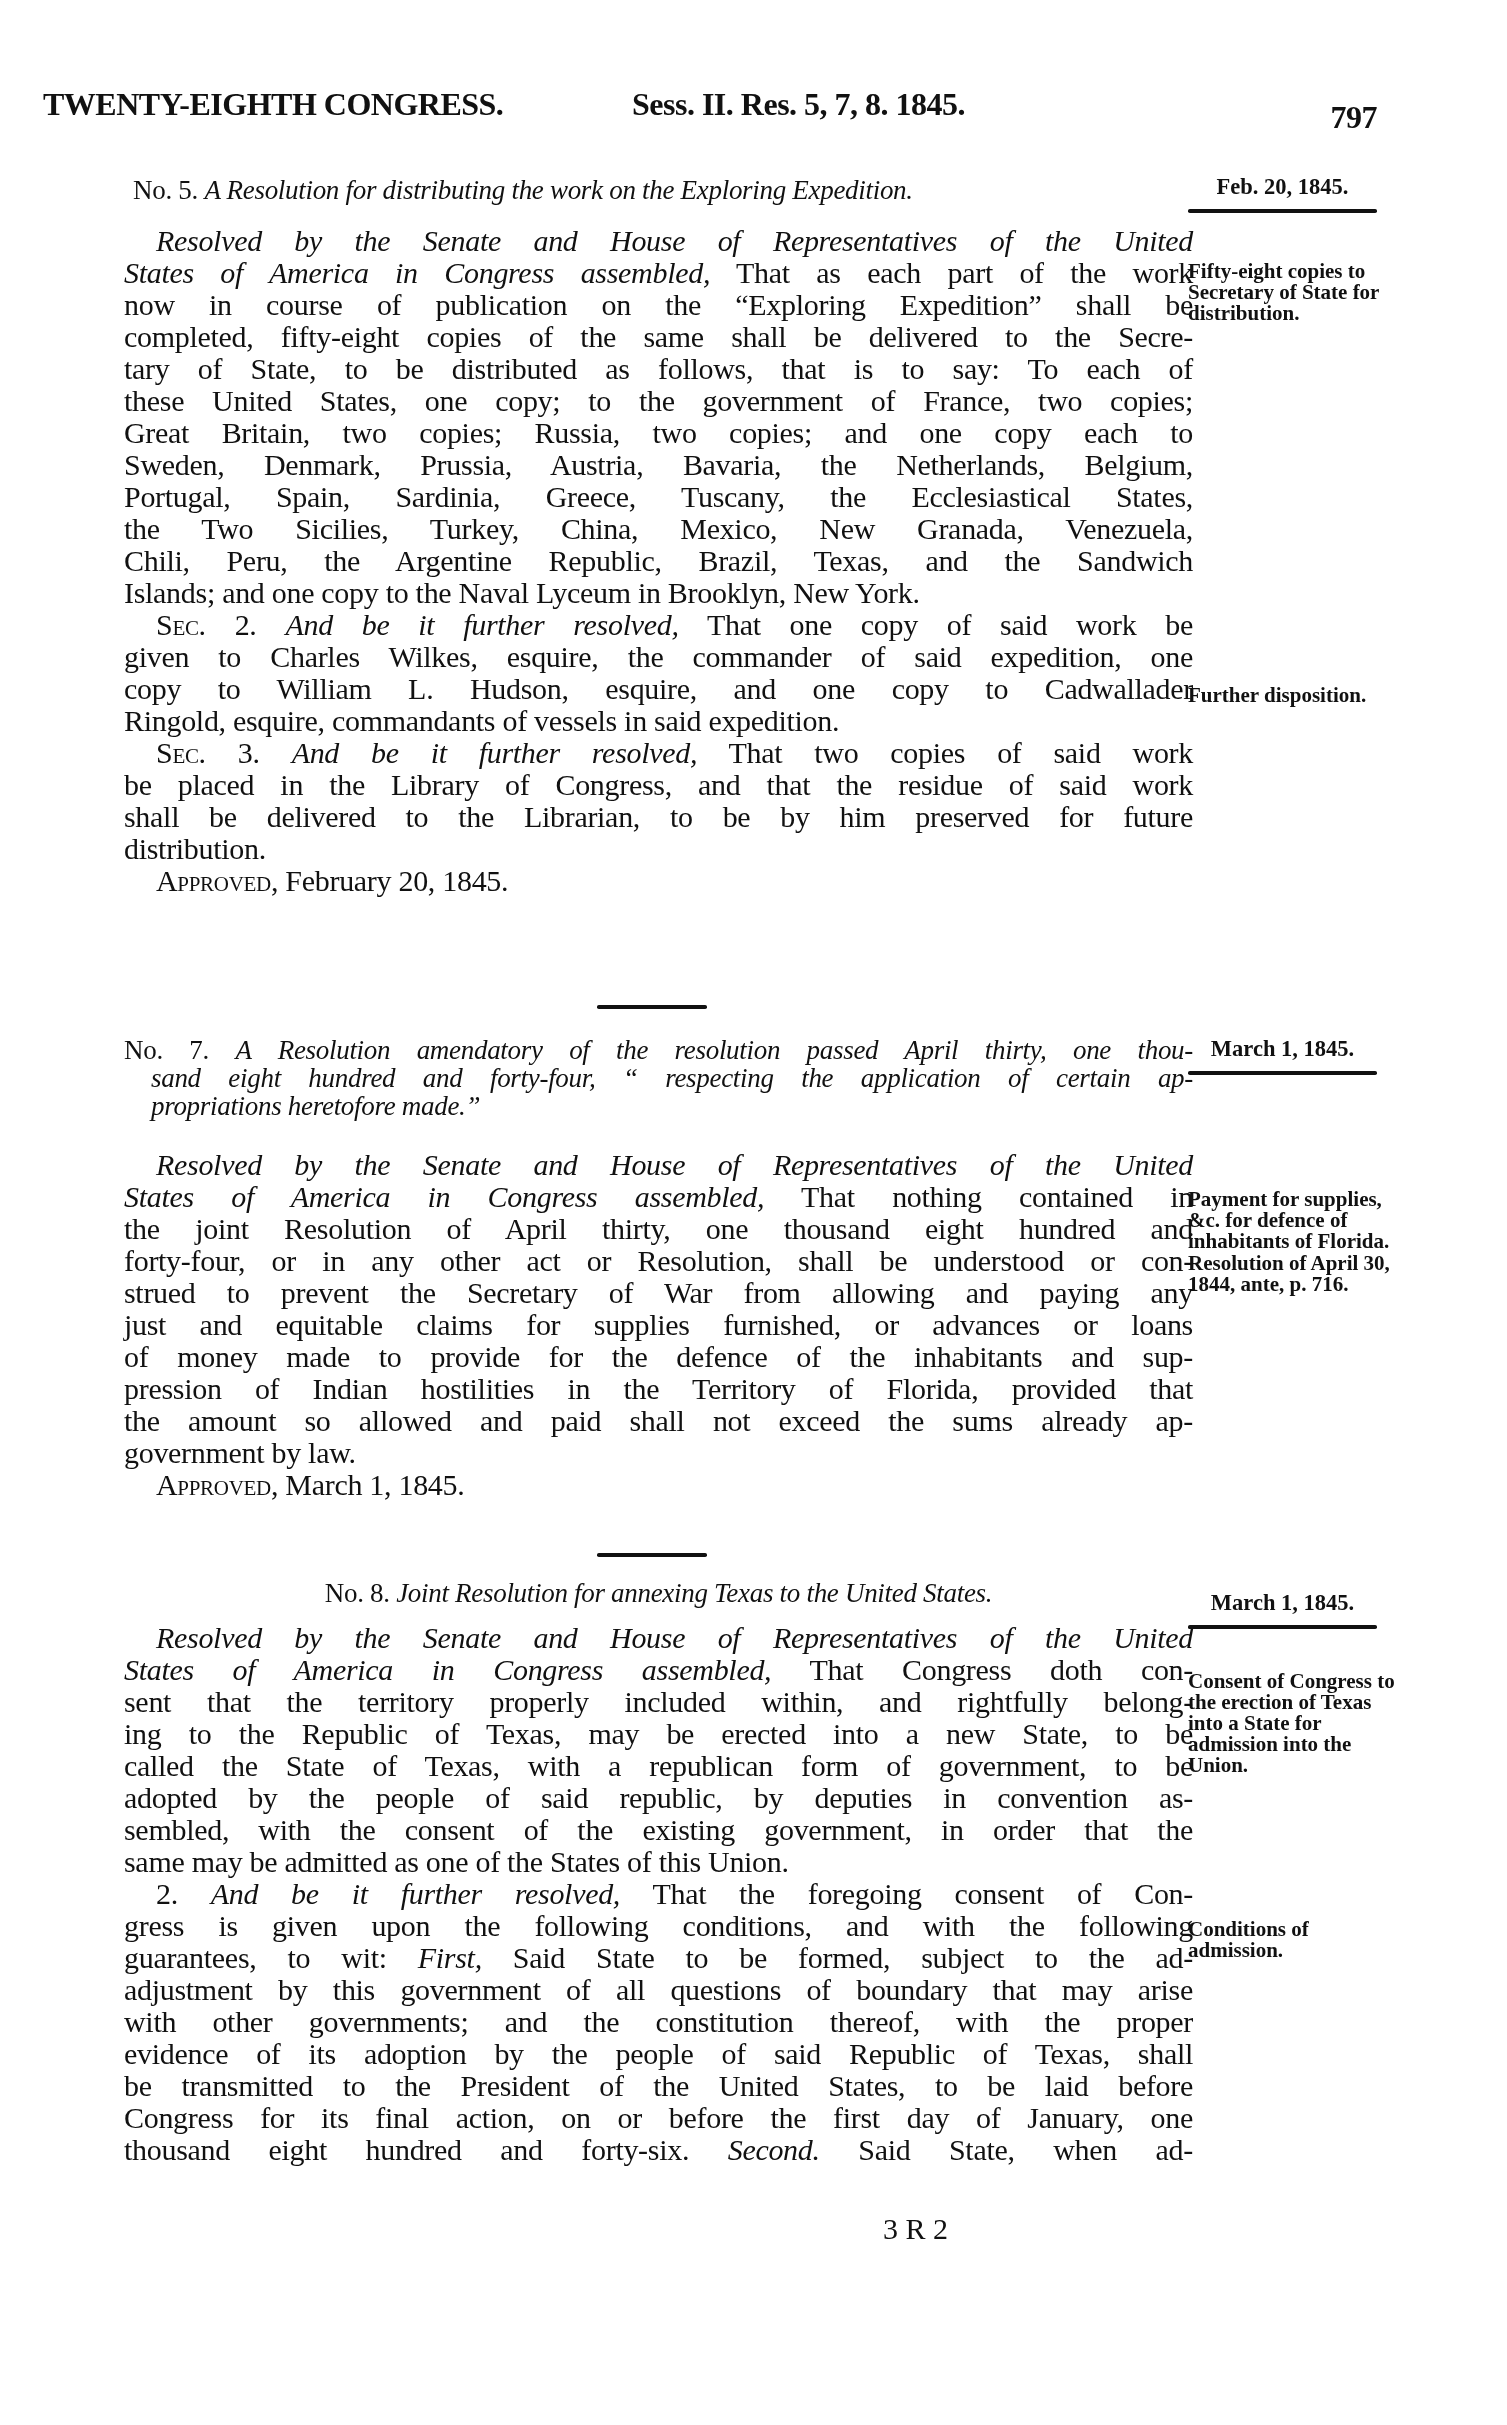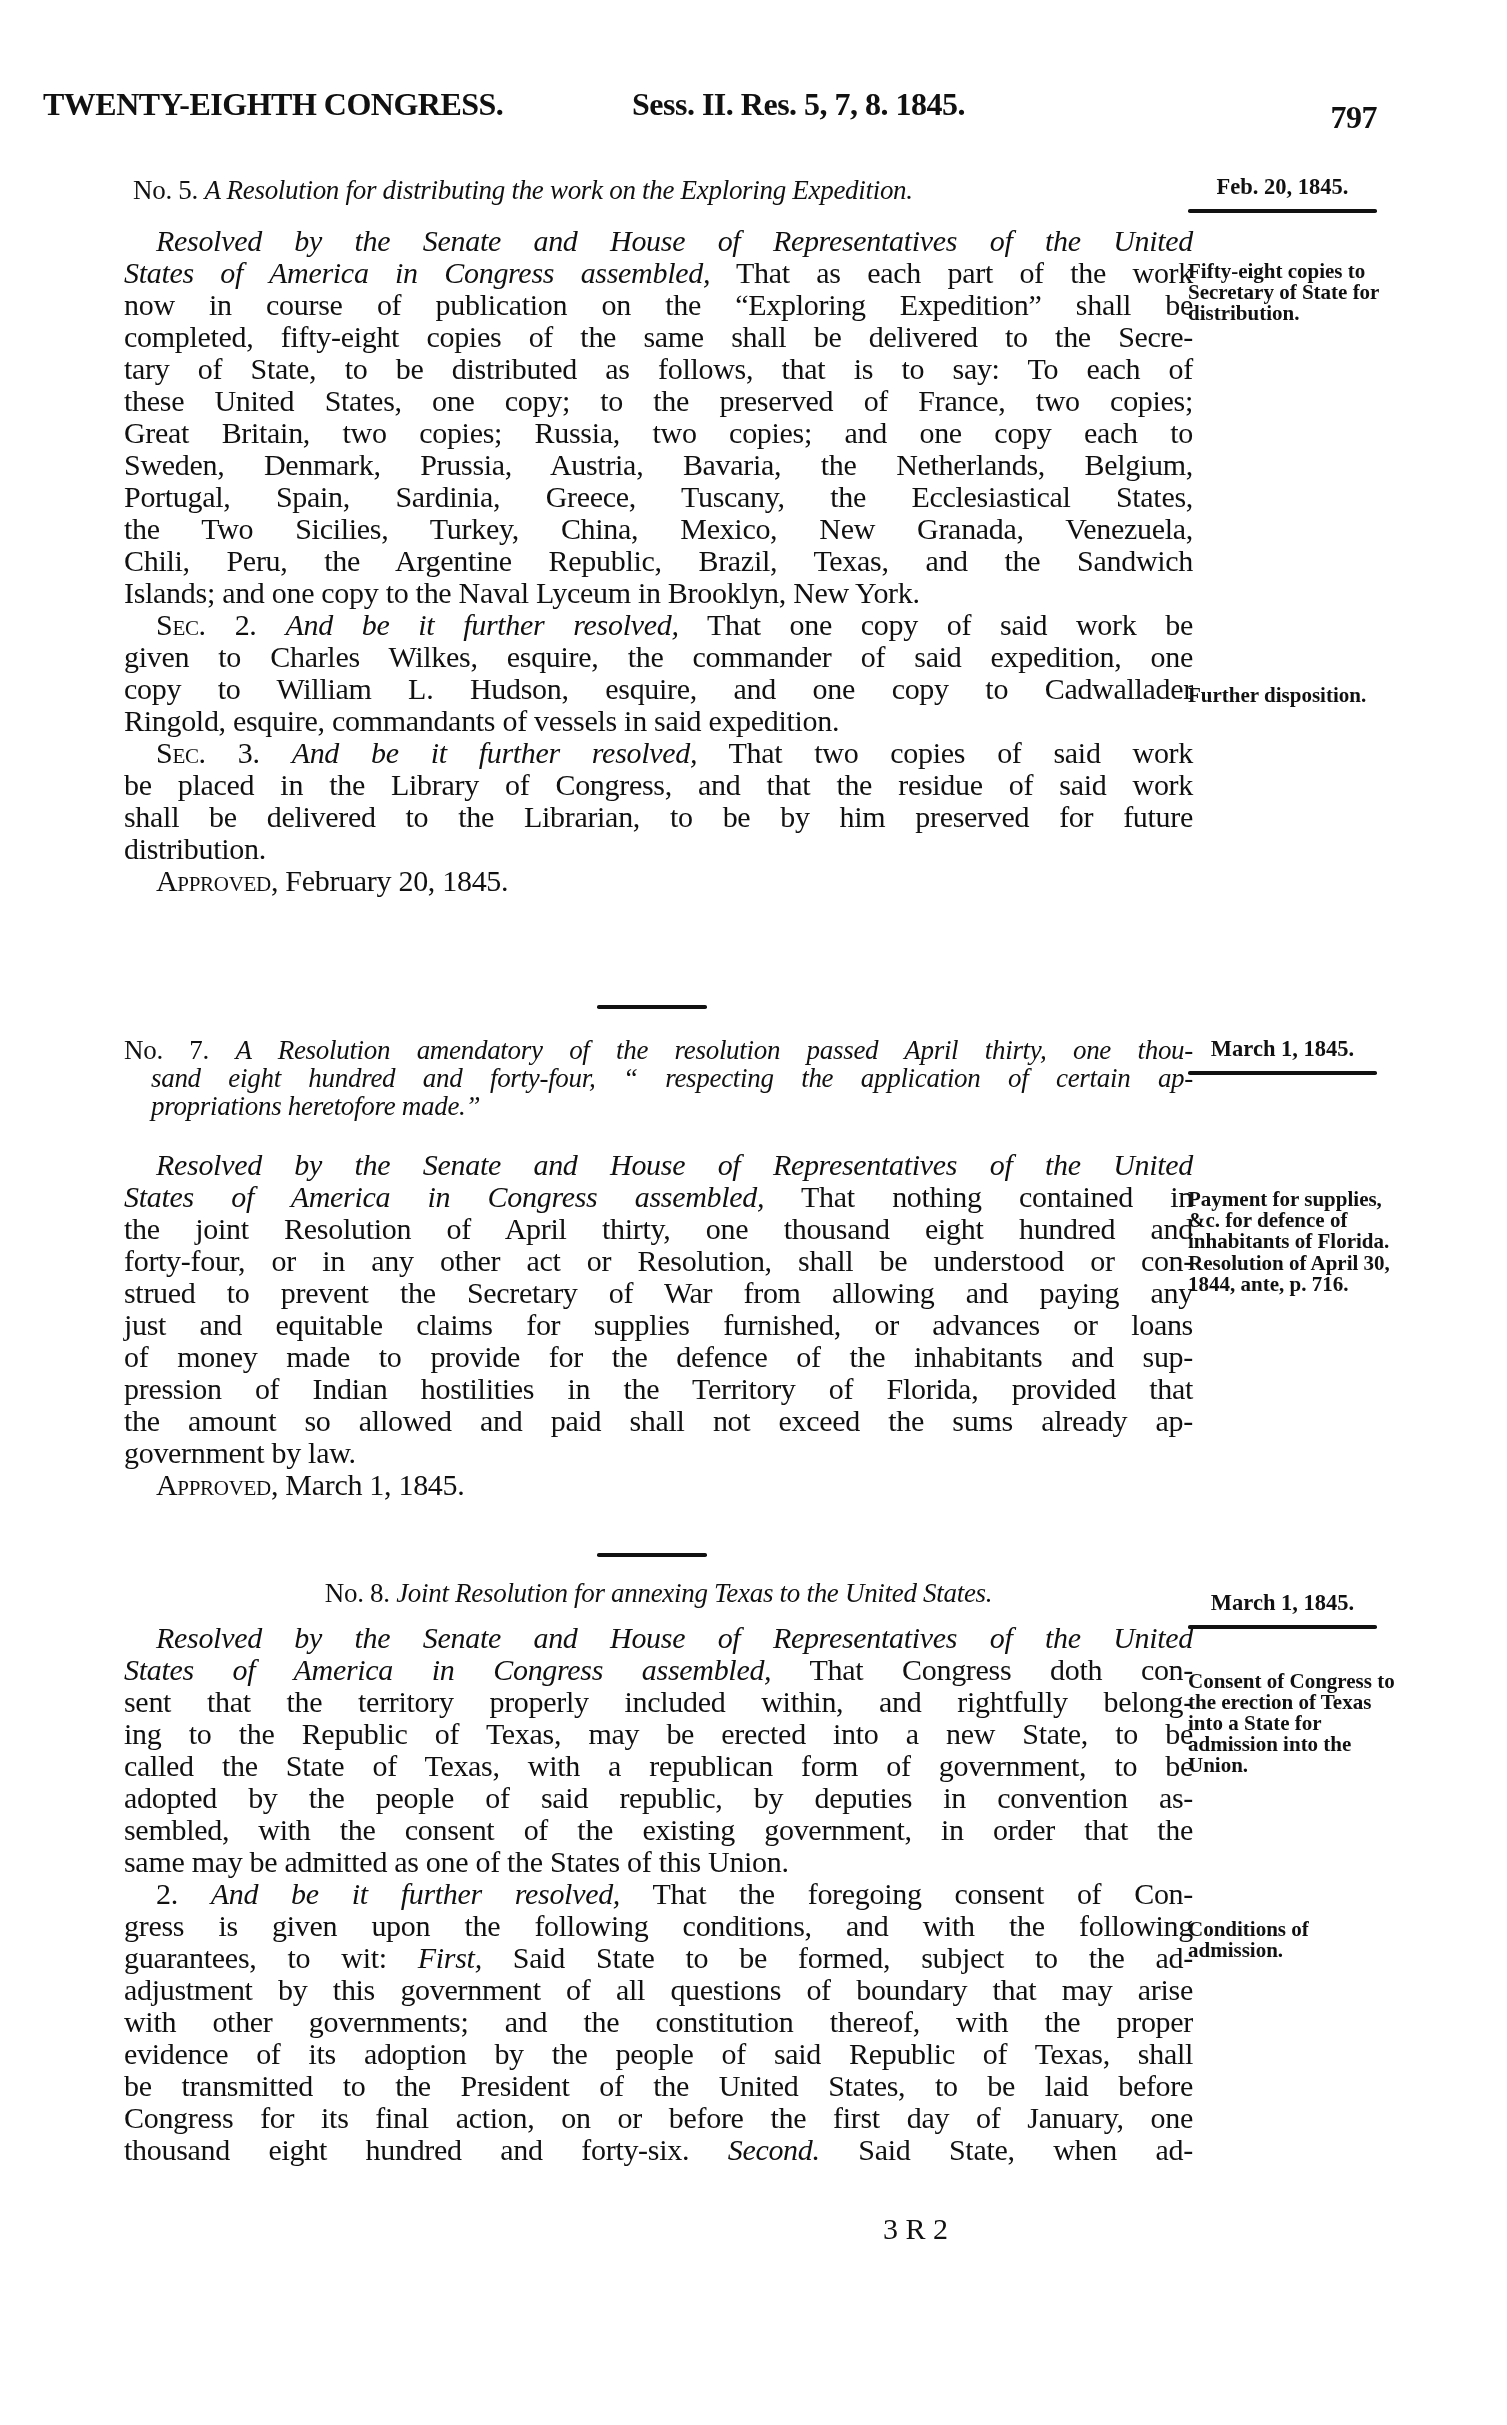--- a/index.html
+++ b/index.html
@@ -57,21 +57,21 @@
   <span>Feb. 20, 1845.</span>
   <div class="date-rule"></div>
 </div>
 
 <div class="main-col" style="top:225px">
   <span class="line indent it">Resolved by the Senate and House of Representatives of the United</span>
   <span class="line"><span class="it">States of America in Congress assembled,</span><span> That as each part of the work</span></span>
   <span class="line">now in course of publication on the “Exploring Expedition” shall be</span>
   <span class="line">completed, fifty-eight copies of the same shall be delivered to the Secre-</span>
   <span class="line">tary of State, to be distributed as follows, that is to say: To each of</span>
-  <span class="line">these United States, one copy; to the preserved of France, two copies;</span>
+  <span class="line">these United States, one copy; to the government of France, two copies;</span>
   <span class="line">Great Britain, two copies; Russia, two copies; and one copy each to</span>
   <span class="line">Sweden, Denmark, Prussia, Austria, Bavaria, the Netherlands, Belgium,</span>
   <span class="line">Portugal, Spain, Sardinia, Greece, Tuscany, the Ecclesiastical States,</span>
   <span class="line">the Two Sicilies, Turkey, China, Mexico, New Granada, Venezuela,</span>
   <span class="line">Chili, Peru, the Argentine Republic, Brazil, Texas, and the Sandwich</span>
   <span class="line last">Islands; and one copy to the Naval Lyceum in Brooklyn, New York.</span>
 
   <span class="line indent"><span class="sc">Sec. 2.</span> <span class="it">And be it further resolved,</span><span> That one copy of said work be</span></span>
   <span class="line">given to Charles Wilkes, esquire, the commander of said expedition, one</span>
   <span class="line">copy to William L. Hudson, esquire, and one copy to Cadwallader</span>

